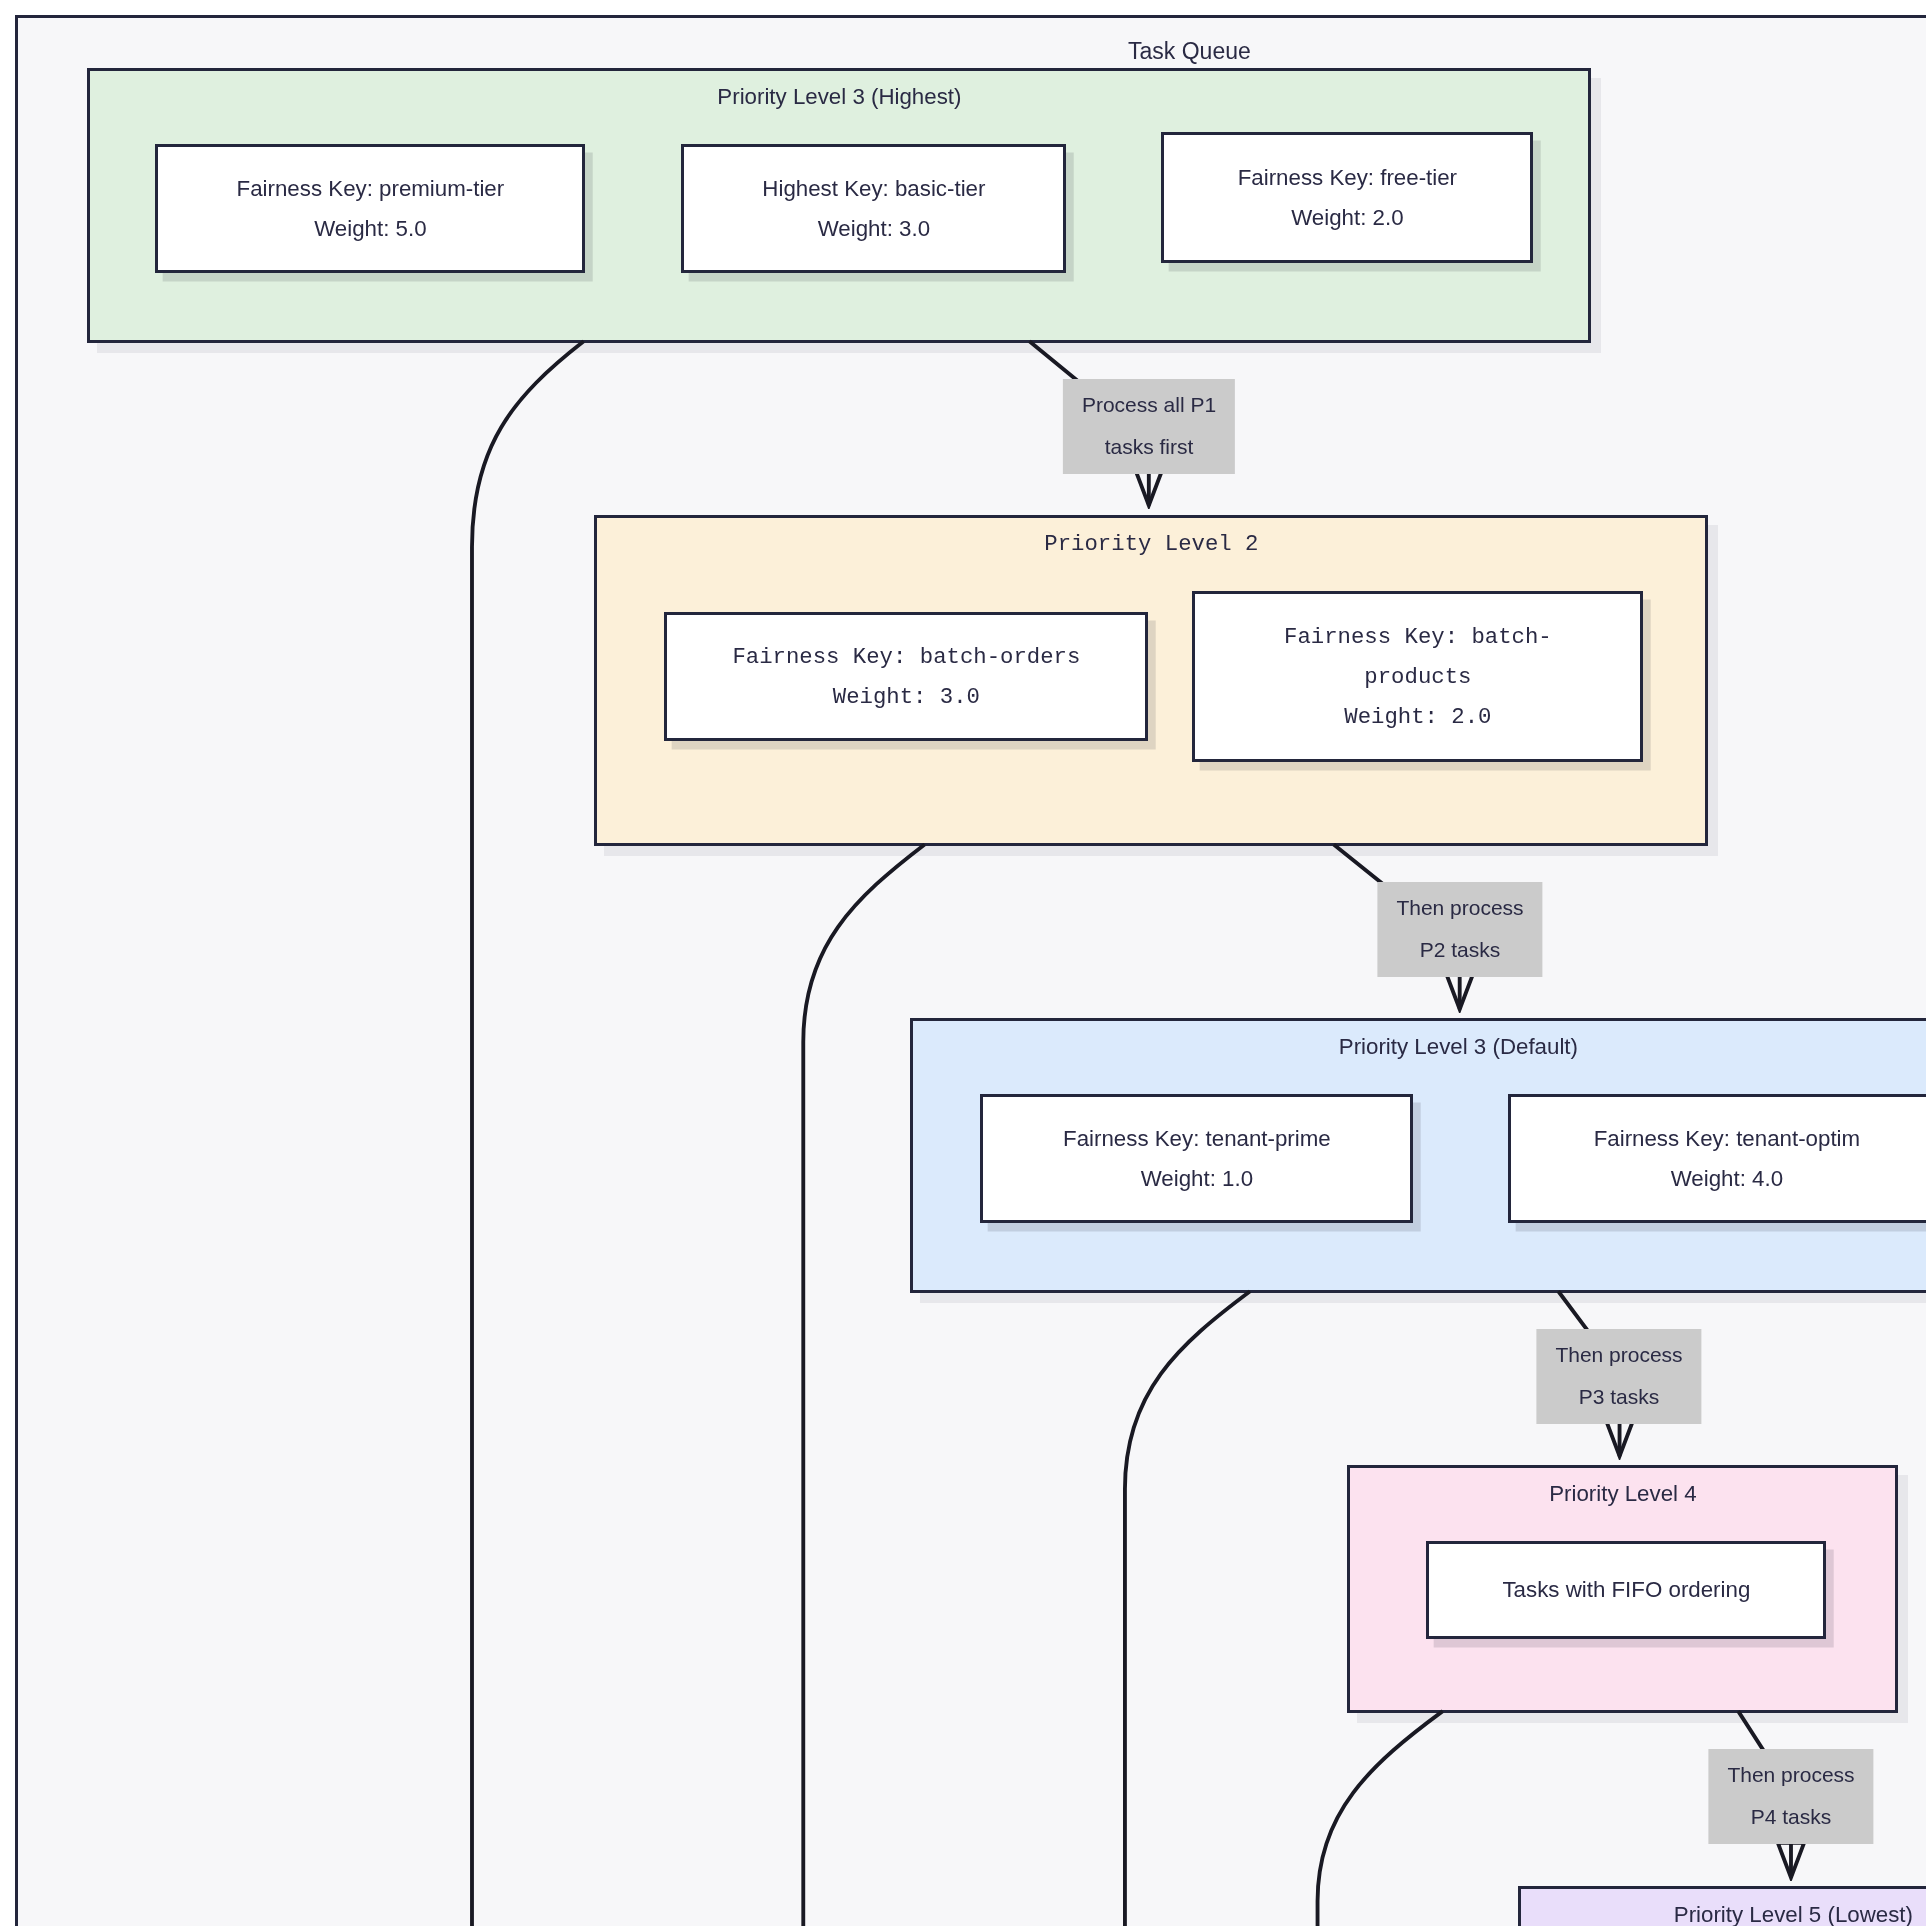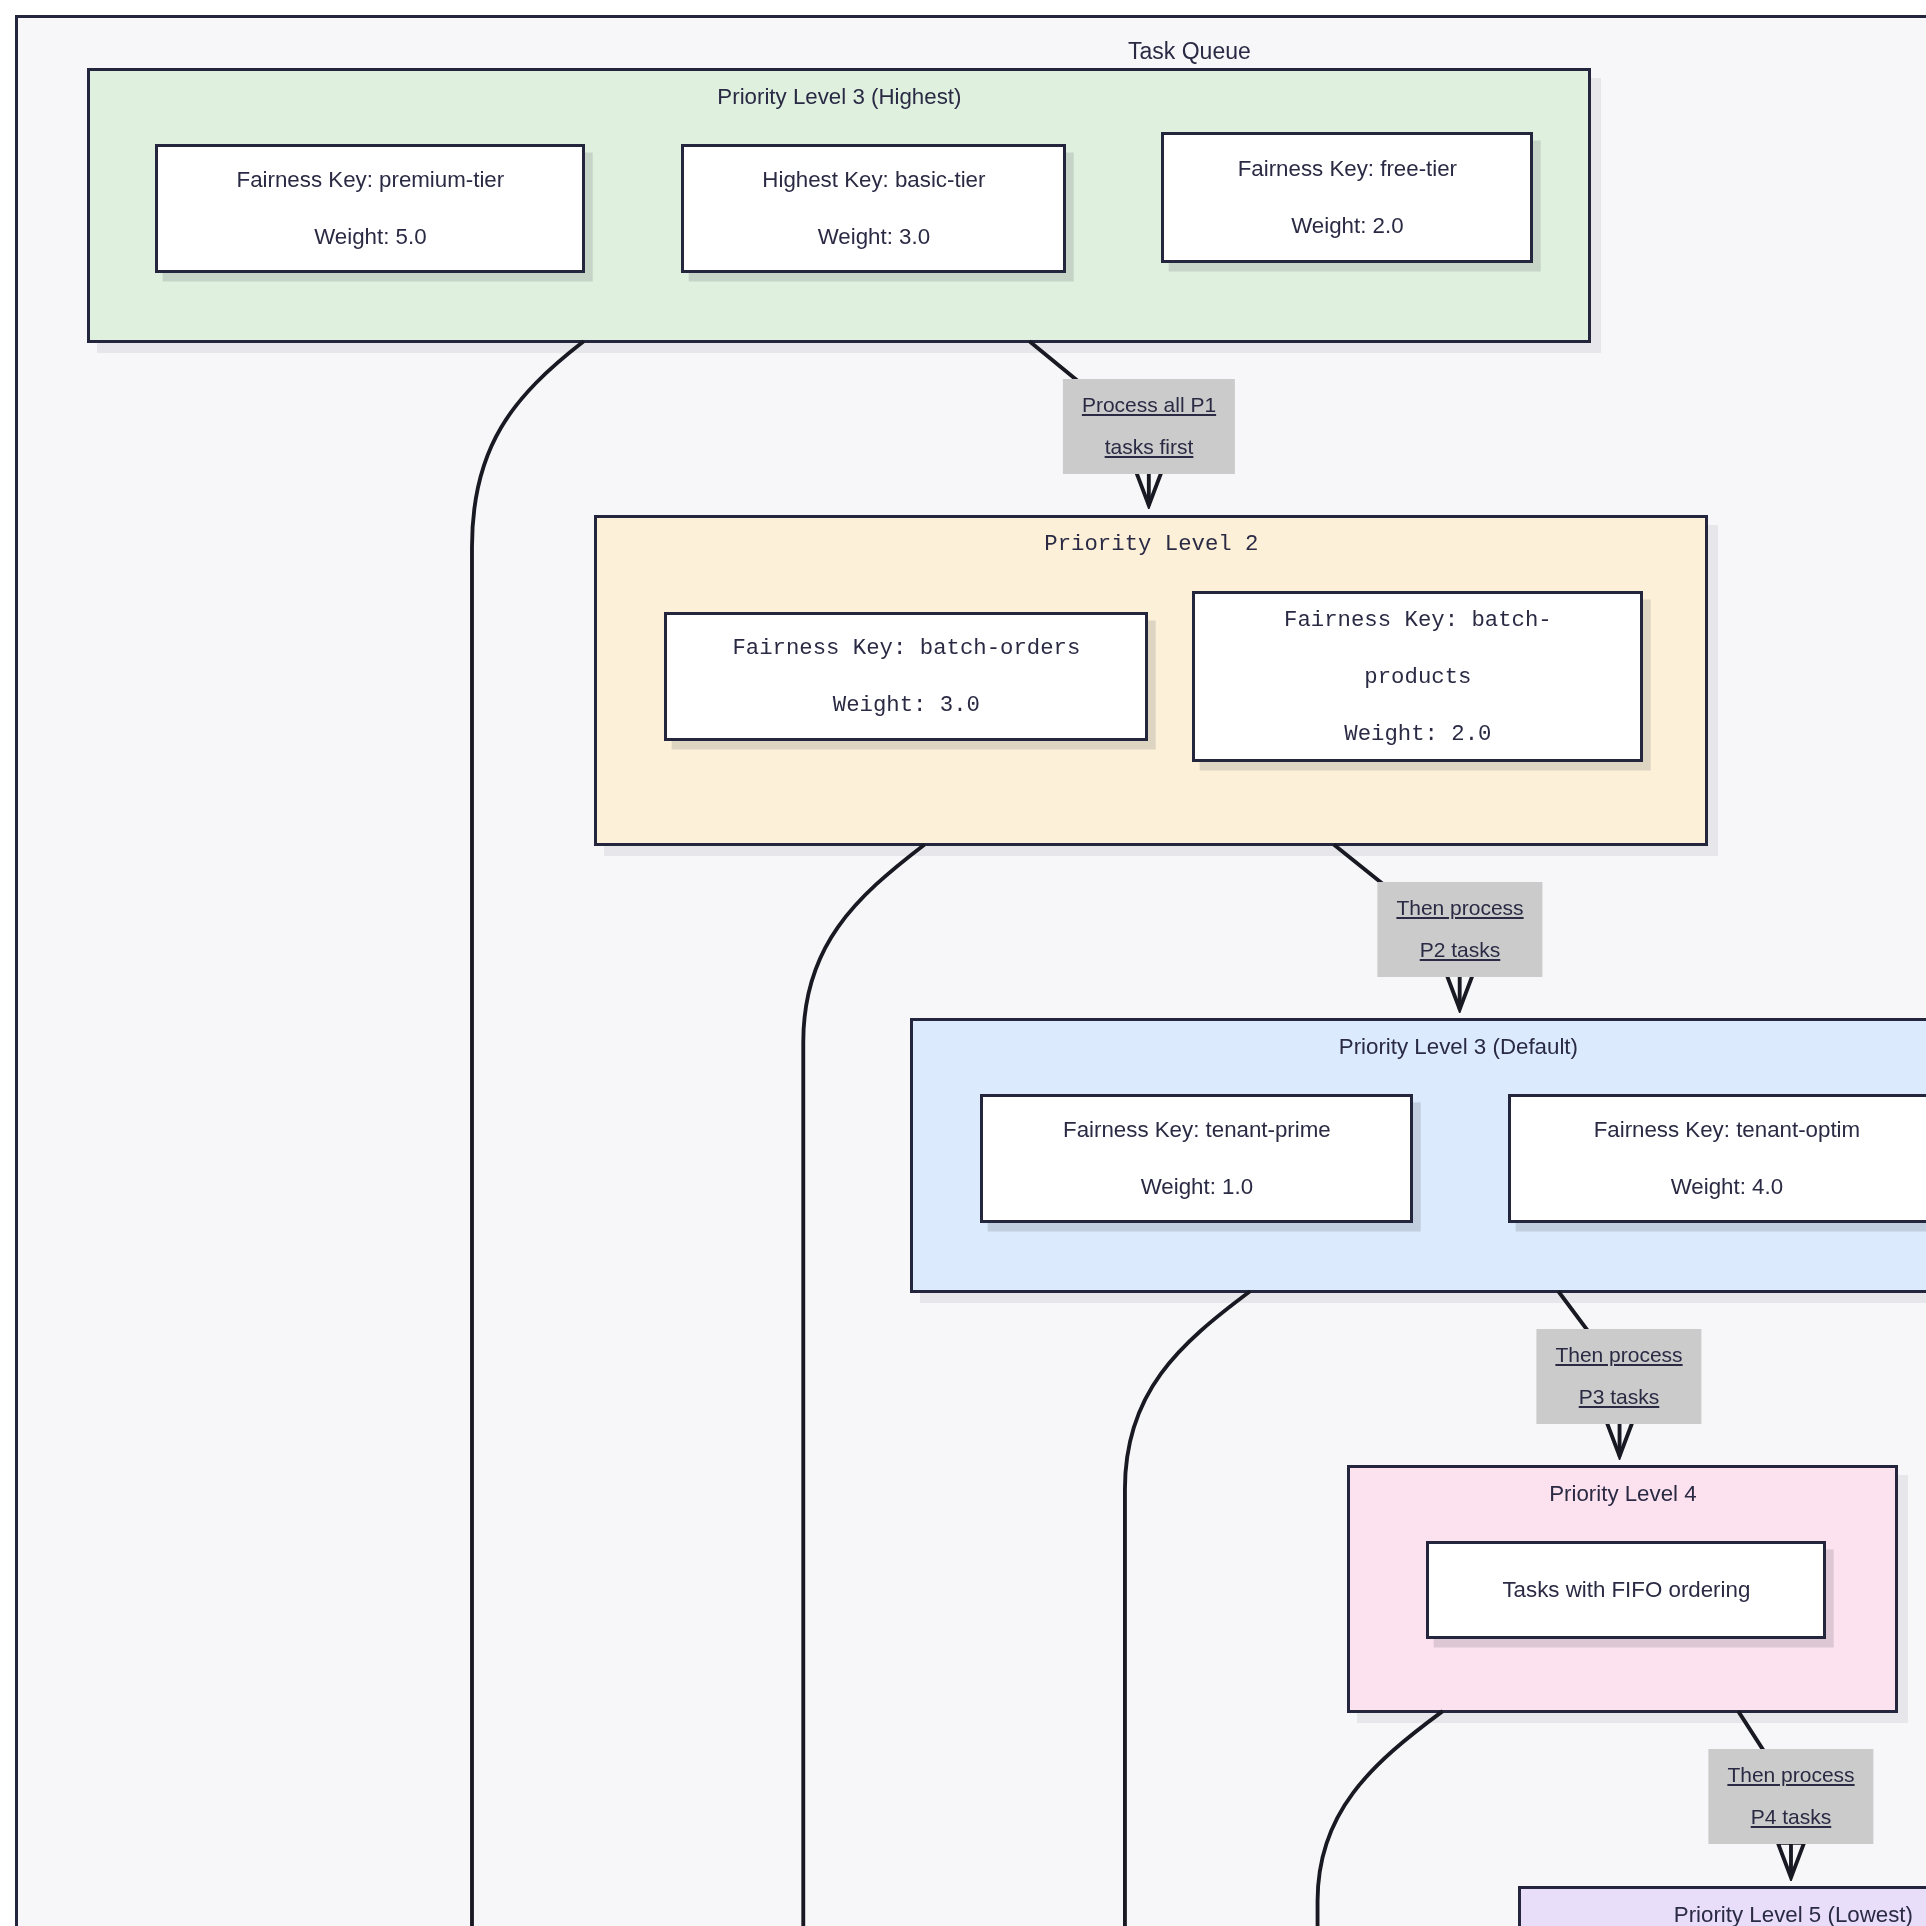--- a/index.html
+++ b/index.html
@@ -20,33 +20,33 @@
   #level1{left:69px;top:50px;width:1504px;height:275px;}   
   #level2{left:576px;top:497px;width:1114px;height:331px;}
   #level3{left:892px;top:1000px;width:1096px;height:275px;}
   #level4{left:1329px;top:1447px;width:551px;height:248px;}
   #level5{left:1500px;top:1868px;width:550px;height:248px;}
 
   
   .node{position:absolute;background:#ffffff;border:3.9px solid #23263c;box-sizing:border-box;
         display:flex;flex-direction:column;justify-content:center;align-items:center;
         text-align:center;font-size:22.3px;line-height:1.8;
-        box-shadow:7.7px 8.5px 0 rgba(20,24,40,0.13);gap:17px;}
+        box-shadow:7.7px 8.5px 0 rgba(20,24,40,0.13);}
   #n-premium{left:65px;top:73px;width:430px;height:129px;}
   #n-basic  {left:591px;top:73px;width:385px;height:129px;}
   #n-free   {left:1071px;top:61px;width:372px;height:131px;}
   #n-orders {left:67px;top:94px;width:484px;height:129px;}
   #n-products{left:595px;top:73px;width:451px;height:171px;}
   #n-prime  {left:67px;top:73px;width:433px;height:129px;}
   #n-optim  {left:595px;top:73px;width:437px;height:129px;}
   #n-fifo4  {left:76px;top:73px;width:400px;height:98px;}
 
   
   .edge-label{position:absolute;transform:translateX(-50%);background:#cbcbcb;
-        padding:5.4px 19px;text-align:center;font-size:21px;line-height:2.0;white-space:nowrap;text-decoration:underline;}
+        padding:5.4px 19px;text-align:center;font-size:21px;line-height:2.0;white-space:nowrap;}
   #el1{left:1149px;top:379px;}
   #el2{left:1460px;top:882px;}
   #el3{left:1619px;top:1329px;}
   #el4{left:1791px;top:1749px;}
 
   
   #edges{position:absolute;left:0;top:0;width:2377px;height:2398px;pointer-events:none;}
   #edges path{stroke:#191923;stroke-width:10;fill:none;}
 </style>
 </head>

